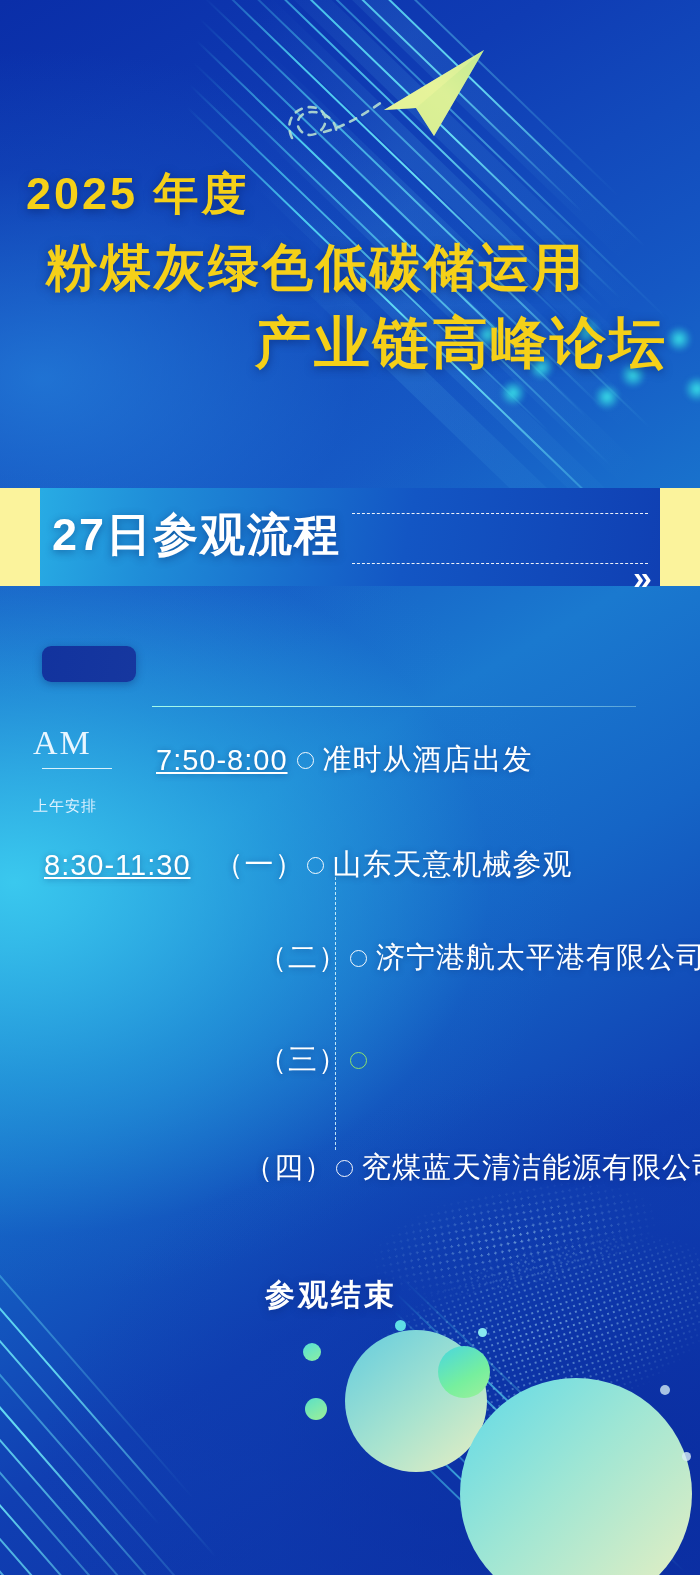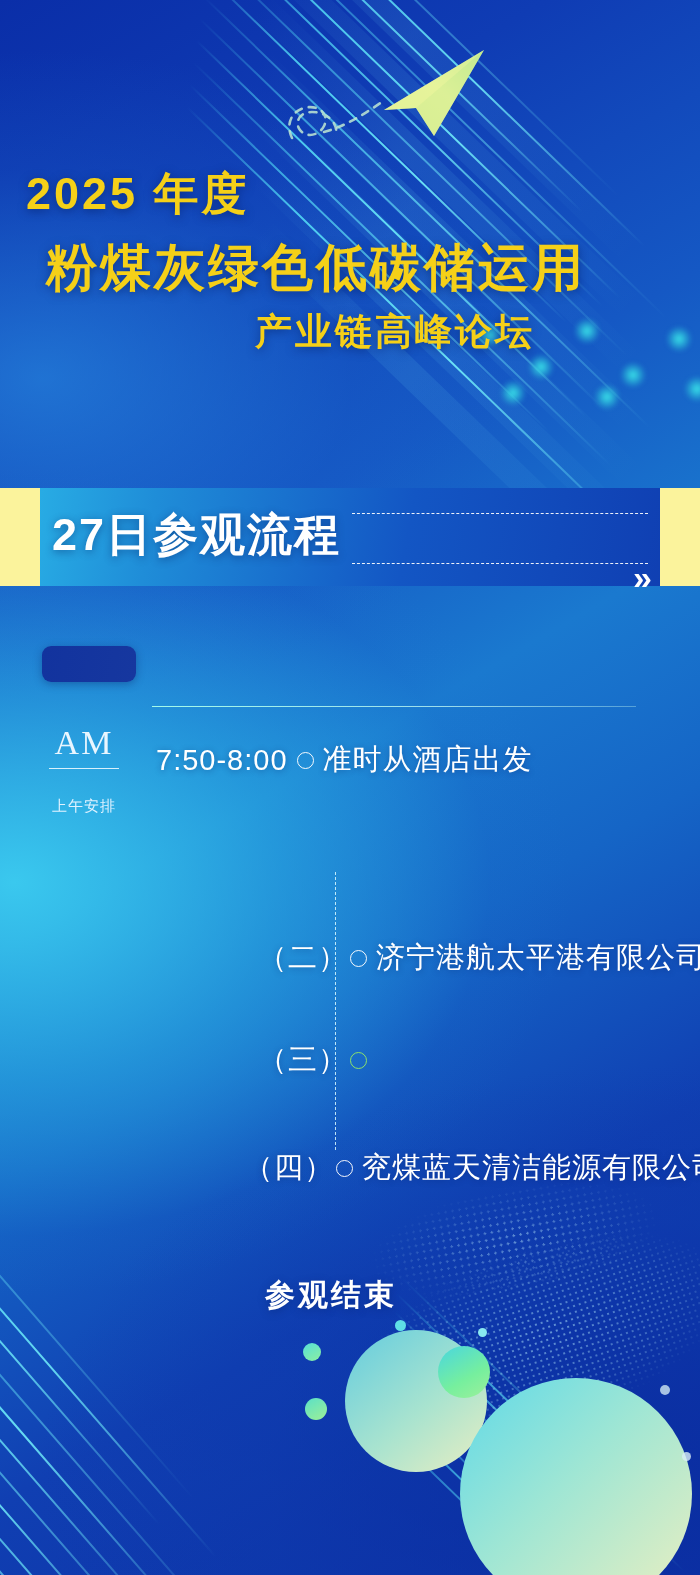--- a/index.html
+++ b/index.html
@@ -39,21 +39,21 @@
 
   
   #plane-wrap { position:absolute; left:284px; top:40px; width:220px; height:120px; }
 
   
   #title-block { position:absolute; left:0; top:168px; width:700px; }
   .tline { color:#f5d018; font-weight:700; letter-spacing:3px; line-height:1.15;
     text-shadow:0 2px 10px rgba(4,25,95,0.55); white-space:nowrap; }
   #title-year  { font-size:45px; padding-left:26px; }
   #title-main  { font-size:51px; padding-left:46px; margin-top:19px; }
-  #title-sub   { font-size:37px; padding-left:255px; margin-top:14px; }
+  #title-sub   { font-size:56px; padding-left:255px; margin-top:14px; }
 
   .glowdots { position:absolute; left:470px; top:318px; width:240px; height:100px; pointer-events:none; }
   .glowdots b { position:absolute; display:block; width:26px; height:26px; border-radius:50%;
     background:radial-gradient(circle,rgba(60,235,235,0.95) 0%,rgba(45,200,220,0.45) 45%,rgba(30,150,210,0) 72%);
     filter:blur(2px); }
 
   
   #section-band { position:absolute; left:0; top:488px; width:700px; height:98px;
      background:linear-gradient(100deg,#2bb6e8 0%,#1f8dd8 22%,#1356c4 58%,#0f3cb0 100%); }
   .ybar { position:absolute; top:488px; width:40px; height:98px; background:#fbf39c; }
@@ -66,32 +66,32 @@
   #dash-bot { left:352px; right:52px; top:563px; }
   #chevrons { position:absolute; right:54px; top:560px; color:#fff; font-size:34px; font-weight:700;
      letter-spacing:-6px; line-height:1; }
 
   
   #badge { position:absolute; left:42px; top:646px; width:94px; height:36px; border-radius:9px;
      background:linear-gradient(100deg,#12339e 0%,#16379f 100%); box-shadow:0 2px 8px rgba(5,25,90,.35); }
   #badge-rule { position:absolute; left:152px; top:706px; right:64px; height:1.3px;
      background:linear-gradient(90deg,rgba(170,255,235,.95) 0%,rgba(200,255,245,.75) 60%,rgba(200,255,245,.35) 100%); }
 
-  #ampanel { position:absolute; left:40px; top:726px; width:88px; text-align:center; color:#e9f6ff; }
+  #ampanel { position:absolute; left:33px; top:726px; width:88px; color:#e9f6ff; }
   #am-label { font-size:34px; letter-spacing:2px; font-weight:400; line-height:1;
      font-family:"Liberation Serif","DejaVu Serif",serif; }
   #am-rule { margin:8px auto 5px; width:70px; height:1.2px; background:rgba(235,250,255,.9); }
   #am-sub { font-size:15px; letter-spacing:1px; color:#dff2ff;margin-top:28px; }
 
   .row { position:absolute; color:#ffffff; white-space:nowrap; font-size:29px; letter-spacing:1px;
      text-shadow:0 1px 6px rgba(5,30,100,.4); display:flex; align-items:center; }
   .marker { display:inline-block; width:17px; height:17px; border-radius:50%;
      border:1.8px solid rgba(255,255,255,.95); margin:0 9px; flex:none; }
   .marker.green { border-color:#8de36a; }
-  .rtime  { font-family:"Liberation Sans",sans-serif; }
+  .rtime  { font-family:"Liberation Sans",sans-serif;text-decoration:underline; }
 
   #row-0 { left:156px; top:740px; }
   #row-1 { left:44px;  top:845px; }
   #row-2 { left:258px; top:938px; }
   #row-3 { left:258px; top:1040px; }
   #row-4 { left:244px; top:1148px; }
 
   .idx { margin-right:2px; }
 
   
@@ -240,20 +240,26 @@
   </div>
 
   <div id="connector"></div>
 
   <div class="row" id="row-0">
     <span class="rtime">7:50-8:00</span>
     <span class="marker"></span>
     <span>准时从酒店出发</span>
   </div>
 
+  <div class="row" id="row-1">
+    <span class="rtime">8:30-11:30</span>
+    <span class="idx" style="margin-left:24px">（一）</span>
+    <span class="marker" style="margin-left:0"></span>
+    <span>山东天意机械参观</span>
+  </div>
 
   <div class="row" id="row-2">
     <span class="idx">（二）</span>
     <span class="marker" style="margin-left:0"></span>
     <span>济宁港航太平港有限公司</span>
   </div>
 
   <div class="row" id="row-3">
     <span class="idx">（三）</span>
     <span class="marker green" style="margin-left:0"></span>

